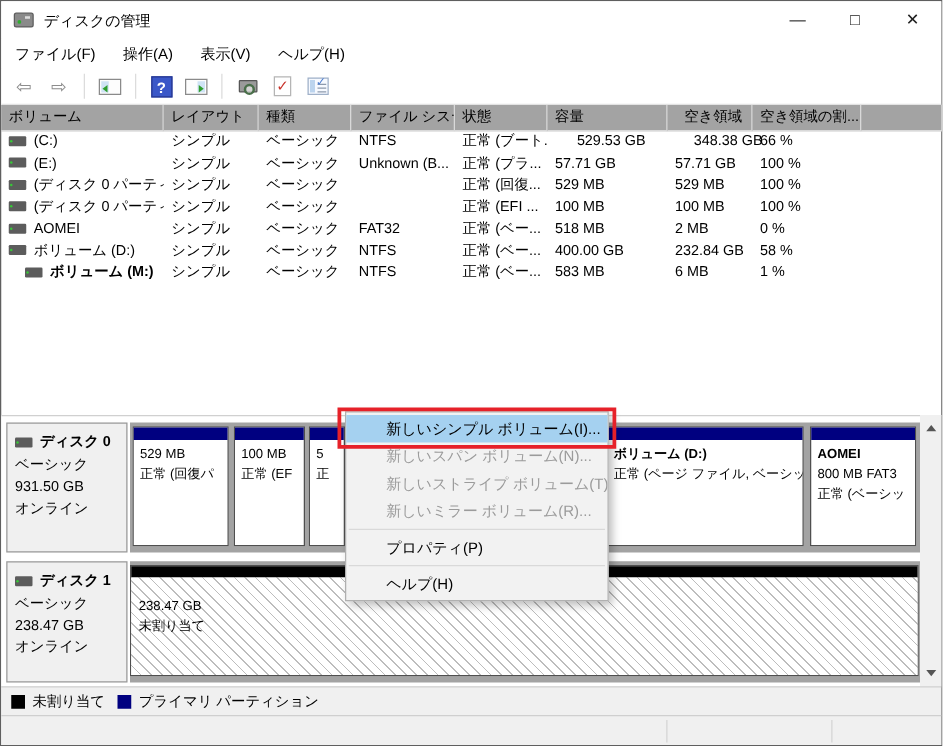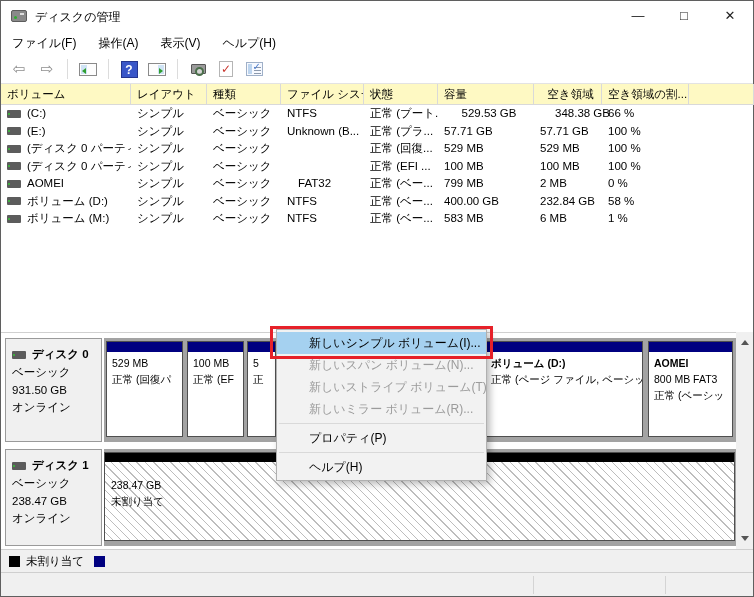--- a/index.html
+++ b/index.html
@@ -41,21 +41,21 @@
   .mag { position:absolute; right:1px; top:2px; width:9px; height:9px; border:2px solid #4a6f4a; border-radius:50%; background:rgba(255,255,255,.6); }
   .sheet { width:14px; height:16px; background:#fff; border:1px solid #b5b5b5; position:relative; }
   .sheet .chk { position:absolute; left:1px; top:0; color:#c9342c; font-size:12px; font-weight:bold; }
   .tasks-ic { width:17px; height:14px; background:#f6f9ff; border:1px solid #9fb0c8; position:relative; }
   .tasks-ic .bar { position:absolute; left:1px; top:1px; bottom:1px; width:4px; background:#bcd4ee; }
   .tasks-ic .ln { position:absolute; left:7px; height:1px; background:#8d9aad; width:7px; }
   .tasks-ic .chk { position:absolute; left:6px; top:-2px; color:#4f7fd0; font-size:10px; font-weight:bold; }
 
   
   .vheader { position:absolute; top:84px; left:1px; height:21px; }
-  .hcell { position:absolute; top:0; height:21px; background:#fef9c3; border-right:1px solid #d9d9d9;
+  .hcell { position:absolute; top:0; height:21px; background:#a3a3a3; border-right:1px solid #d9d9d9;
            border-bottom:1px solid #d9d9d9; font-size:11.5px; line-height:20px; padding-left:6px;
            white-space:nowrap; overflow:hidden; }
   .vrows { position:absolute; top:105px; left:1px; right:1px; }
   .vrow { position:absolute; left:0; width:752px; height:17.5px; }
   .vcell { position:absolute; top:0; height:17.5px; line-height:17.5px; font-size:11.5px;
            padding-left:6px; white-space:nowrap; overflow:hidden; }
   .drive-ic { display:inline-block; width:14px; height:8px; background:#5c5c5c; border-radius:1px;
               margin-right:6px; position:relative; vertical-align:middle; }
   .drive-ic i { position:absolute; left:1px; top:3px; width:2px; height:2px; background:#37c837; border-radius:50%; }
 
@@ -221,38 +221,38 @@
         <div class="vcell" style="left: 280px; width: 83px;"></div>
         <div class="vcell" style="left: 363px; width: 74px;">正常 (EFI ...</div>
         <div class="vcell" style="left: 437px; width: 96px;">100 MB</div>
         <div class="vcell" style="left: 533px; width: 68px;">100 MB</div>
         <div class="vcell" style="left: 601px; width: 87px;">100 %</div>
       </div>
       <div class="vrow" style="top: 70px;">
         <div class="vcell" style="left: 0px; width: 130px;"><span class="drive-ic"><i></i></span>AOMEI</div>
         <div class="vcell" style="left: 130px; width: 76px;">シンプル</div>
         <div class="vcell" style="left: 206px; width: 74px;">ベーシック</div>
-        <div class="vcell" style="left: 280px; width: 83px; margin-left: 11px;">FAT32</div>
+        <div class="vcell" style="left: 280px; width: 83px;">FAT32</div>
         <div class="vcell" style="left: 363px; width: 74px;">正常 (ベー...</div>
-        <div class="vcell" style="left: 437px; width: 96px;">799 MB</div>
+        <div class="vcell" style="left: 437px; width: 96px;">518 MB</div>
         <div class="vcell" style="left: 533px; width: 68px;">2 MB</div>
         <div class="vcell" style="left: 601px; width: 87px;">0 %</div>
       </div>
       <div class="vrow" style="top: 87.5px;">
         <div class="vcell" style="left: 0px; width: 130px;"><span class="drive-ic"><i></i></span>ボリューム (D:)</div>
         <div class="vcell" style="left: 130px; width: 76px;">シンプル</div>
         <div class="vcell" style="left: 206px; width: 74px;">ベーシック</div>
         <div class="vcell" style="left: 280px; width: 83px;">NTFS</div>
         <div class="vcell" style="left: 363px; width: 74px;">正常 (ベー...</div>
         <div class="vcell" style="left: 437px; width: 96px;">400.00 GB</div>
         <div class="vcell" style="left: 533px; width: 68px;">232.84 GB</div>
         <div class="vcell" style="left: 601px; width: 87px;">58 %</div>
       </div>
       <div class="vrow" style="top: 105px;">
-        <div class="vcell" style="left: 0px; width: 130px;"><span class="drive-ic"><i></i></span>ボリューム (M:)</div>
+        <div class="vcell" style="left: 13px; width: 130px; font-weight: bold;"><span class="drive-ic"><i></i></span>ボリューム (M:)</div>
         <div class="vcell" style="left: 130px; width: 76px;">シンプル</div>
         <div class="vcell" style="left: 206px; width: 74px;">ベーシック</div>
         <div class="vcell" style="left: 280px; width: 83px;">NTFS</div>
         <div class="vcell" style="left: 363px; width: 74px;">正常 (ベー...</div>
         <div class="vcell" style="left: 437px; width: 96px;">583 MB</div>
         <div class="vcell" style="left: 533px; width: 68px;">6 MB</div>
         <div class="vcell" style="left: 601px; width: 87px;">1 %</div>
       </div>
     </div>
 
@@ -331,20 +331,21 @@
       </div>
   </div>
 
   <div class="legendbar" id="legendbar">
       <div class="legend-item">
         <span class="legend-sq" style="background:#000000"></span>
         <span>未割り当て</span>
       </div>
       <div class="legend-item">
         <span class="legend-sq" style="background:#000080"></span>
+        <span>プライマリ パーティション</span>
       </div>
     </div>
 
   <div class="statusbar">
     <div class="sdiv" style="left:532px"></div>
     <div class="sdiv" style="left:664px"></div>
   </div>
 
   <div class="ctx-menu" id="ctxmenu">
       <div class="ctx-item highlighted">新しいシンプル ボリューム(I)...</div>

